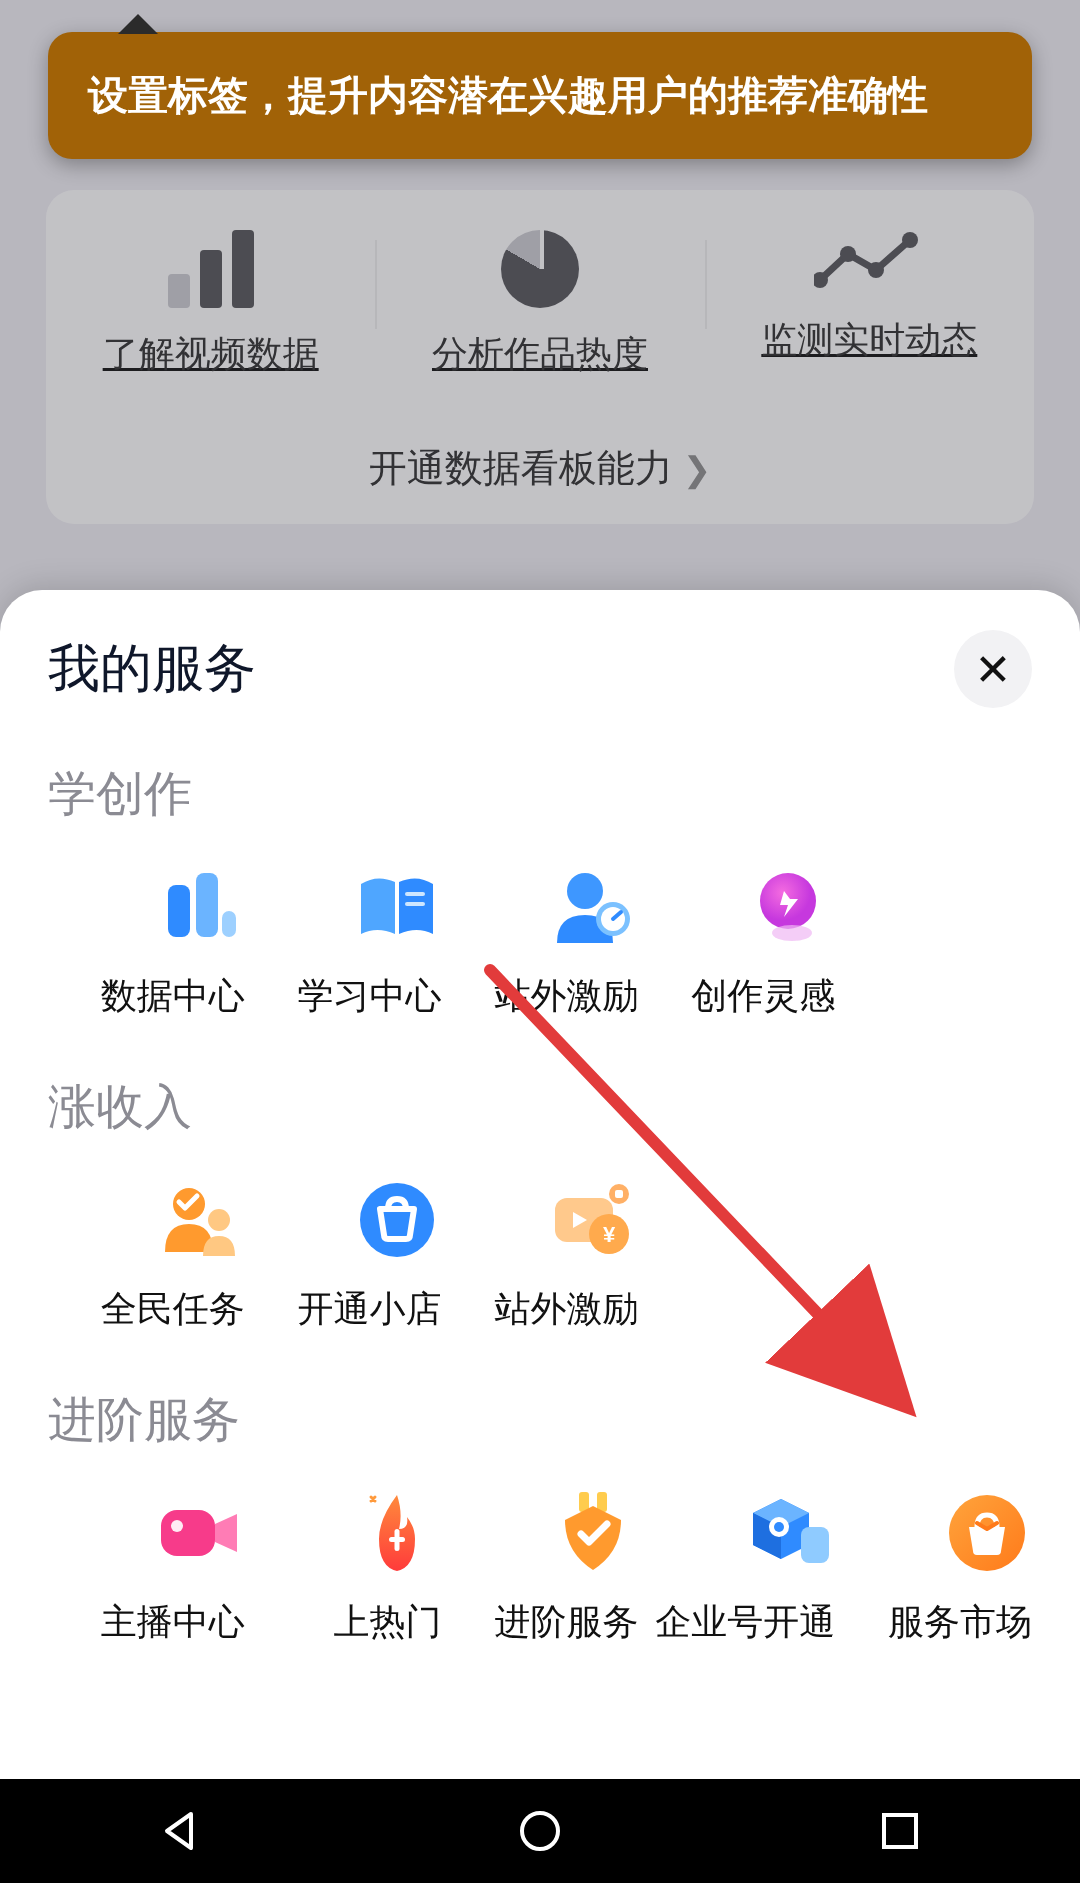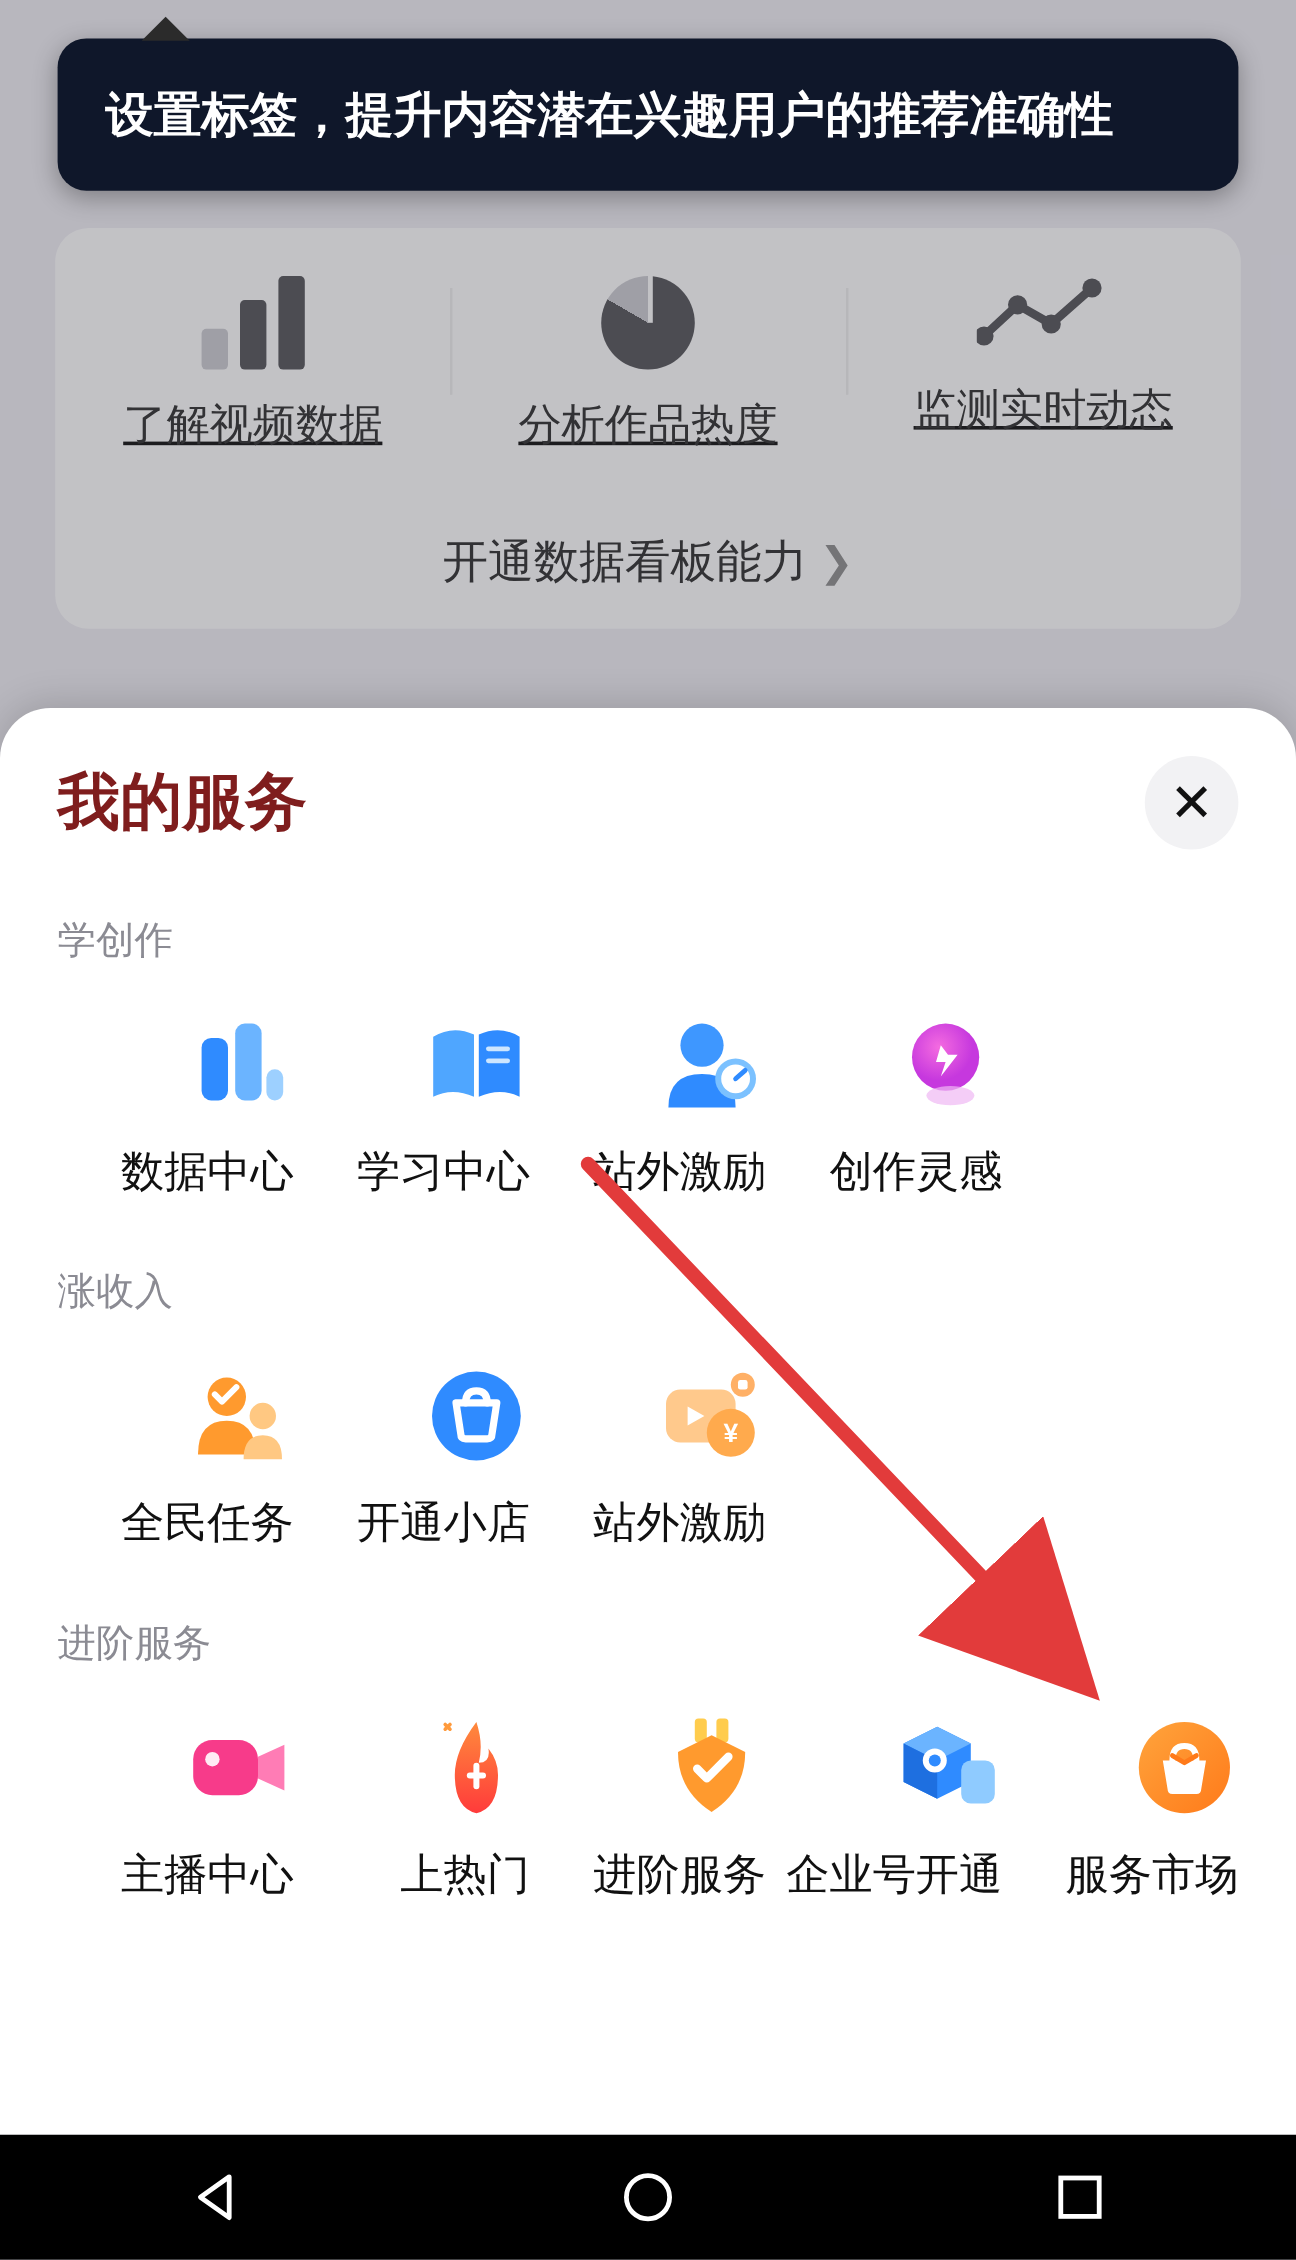--- a/index.html
+++ b/index.html
@@ -4,21 +4,21 @@
 <style>
   * { box-sizing: border-box; margin: 0; padding: 0; }
   html, body { width: 1080px; height: 1883px; font-family: -apple-system, "PingFang SC", "Microsoft YaHei", sans-serif; overflow: hidden; background:#000; }
   .screen { position: relative; width: 1080px; height: 1883px; background: #f0eef5; }
   
   .bg-dim { position:absolute; inset:0; background: rgba(80,80,90,0.35); pointer-events:none; z-index:2; }
 
   
   .tooltip {
     position: absolute; left: 48px; top: 32px; right: 48px;
-    background: #0f172a; color: #fff; border-radius: 24px;
+    background: #a16207; color: #fff; border-radius: 24px;
     padding: 36px 40px; font-size: 40px; font-weight: 600; z-index:3;
     box-shadow: 0 6px 20px rgba(0,0,0,0.3);
   }
   .tooltip::before {
     content:""; position:absolute; top:-18px; left:70px;
     border-left:20px solid transparent; border-right:20px solid transparent;
     border-bottom:20px solid #2b2b2b;
   }
 
   
@@ -38,28 +38,28 @@
 
   
   .sheet {
     position:absolute; left:0; right:0; bottom:104px; 
     top:590px;
     background:#fff; border-top-left-radius:42px; border-top-right-radius:42px;
     z-index:10; padding:40px 48px 40px;
     box-shadow: 0 -4px 30px rgba(0,0,0,0.15);
   }
   .sheet-header { display:flex; align-items:center; justify-content:space-between; }
-  .sheet-title { font-size:52px; font-weight:700; color:#7f1d1d; }
+  .sheet-title { font-size:52px; font-weight:400; color:#0f172a; }
   .close-btn {
     width:78px; height:78px; border-radius:50%; background:#f2f2f4;
     display:flex; align-items:center; justify-content:center; font-size:44px; color:#111;
     cursor:pointer;
   }
   .section { margin-top:54px; }
-  .section-title { font-size:32px; color:#8b8b93; margin-bottom:36px;margin-top:36px; }
+  .section-title { font-size:48px; color:#8b8b93; margin-bottom:36px;margin-top:36px; }
   .grid { display:grid; grid-template-columns: repeat(5, 1fr); row-gap:50px; }
   .item { display:flex; flex-direction:column; align-items:flex-end; gap:20px; cursor:pointer; }
   .item-icon { width:90px; height:90px; display:flex; align-items:center; justify-content:center; }
   .item-label { font-size:36px; color:#111; font-weight:500; white-space:nowrap; }
 
   
   .arrow { position:absolute; z-index:20; pointer-events:none; }
 
   
   .navbar {

